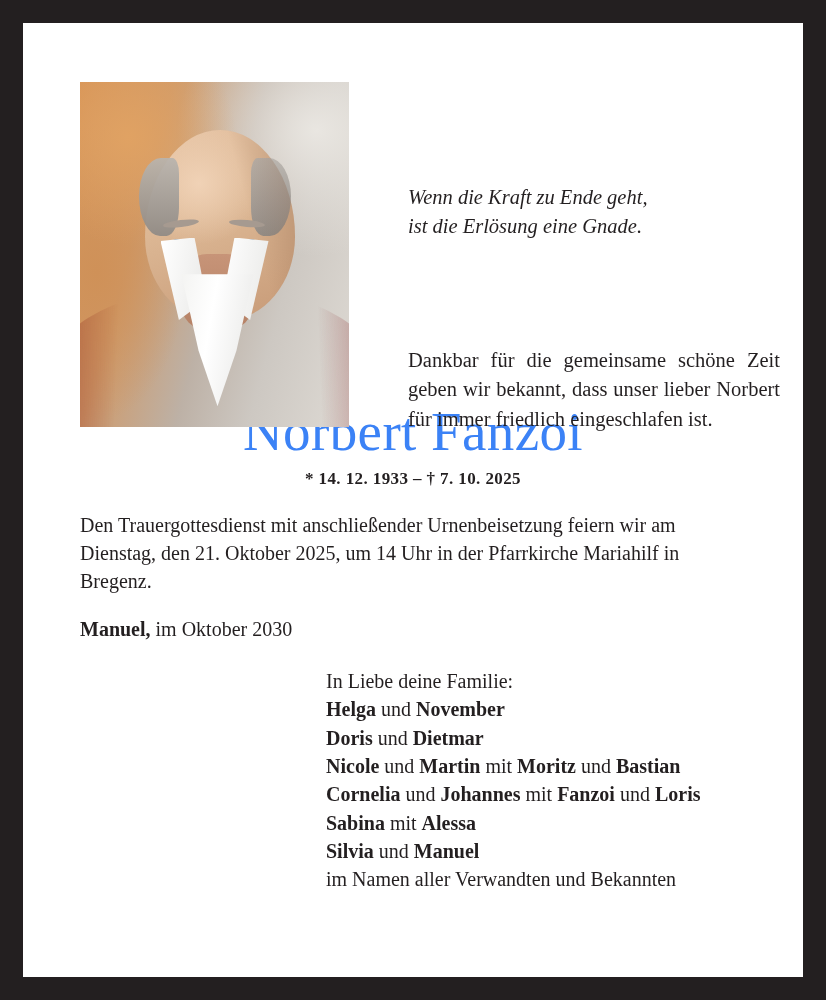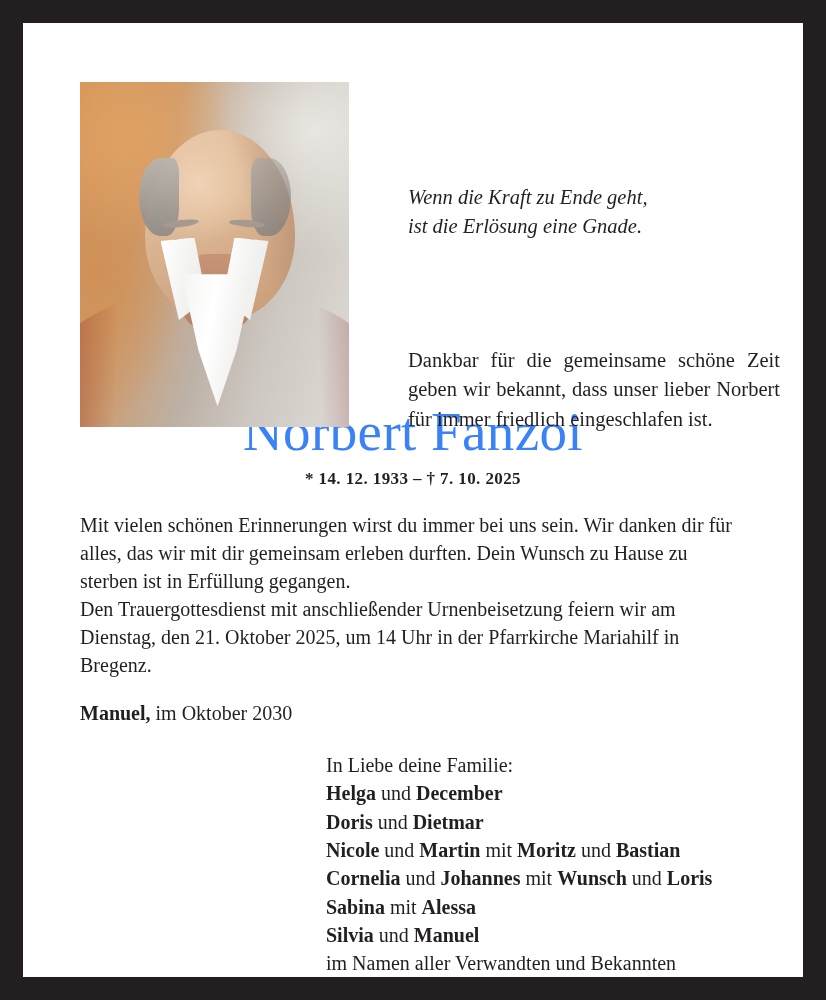--- a/index.html
+++ b/index.html
@@ -306,35 +306,34 @@
 
       <div class="intro">Dankbar für die gemeinsame schöne Zeit geben wir bekannt, dass unser lieber Norbert für immer friedlich ein­geschlafen ist.</div>
     </div>
 
     <div class="name-block">
       <div class="name">Norbert Fanzoi</div>
       <div class="dates">* 14. 12. 1933 – † 7. 10. 2025</div>
     </div>
 
     <div class="body-text">
-      <p>Mit vielen schönen Erinnerungen wirst du immer bei uns sein. Wir danken dir für alles, das wir mit dir gemeinsam erleben durften. Dein Wunsch zu Hause zu sterben ist in Erfüllung gegangen.</p>
       <p>Den Trauergottesdienst mit anschließender Urnenbeisetzung feiern wir am Dienstag, den 21. Oktober 2025, um 14 Uhr in der Pfarrkirche Mariahilf in Bregenz.</p>
     </div>
 
     <div class="place-line">
       <span class="city">Manuel,</span><span> im Oktober 2030</span>
     </div>
 
     <div class="family">
       <div class="heading">In Liebe deine Familie:</div>
       <div>
-          <div class="row"><b>Helga</b><span> und </span><b>December</b></div>
+          <div class="row"><b>Helga</b><span> und </span><b>November</b></div>
           <div class="row"><b>Doris</b><span> und </span><b>Dietmar</b></div>
           <div class="row"><b>Nicole</b><span> und </span><b>Martin</b><span> mit </span><b>Moritz</b><span> und </span><b>Bastian</b></div>
-          <div class="row"><b>Cornelia</b><span> und </span><b>Johannes</b><span> mit </span><b>Wunsch</b><span> und </span><b>Loris</b></div>
+          <div class="row"><b>Cornelia</b><span> und </span><b>Johannes</b><span> mit </span><b>Fanzoi</b><span> und </span><b>Loris</b></div>
           <div class="row"><b>Sabina</b><span> mit </span><b>Alessa</b></div>
           <div class="row"><b>Silvia</b><span> und </span><b>Manuel</b></div>
         </div>
       <div class="closing">im Namen aller Verwandten und Bekannten</div>
     </div>
 
   </div>
 </div>
 
 </body></html>

